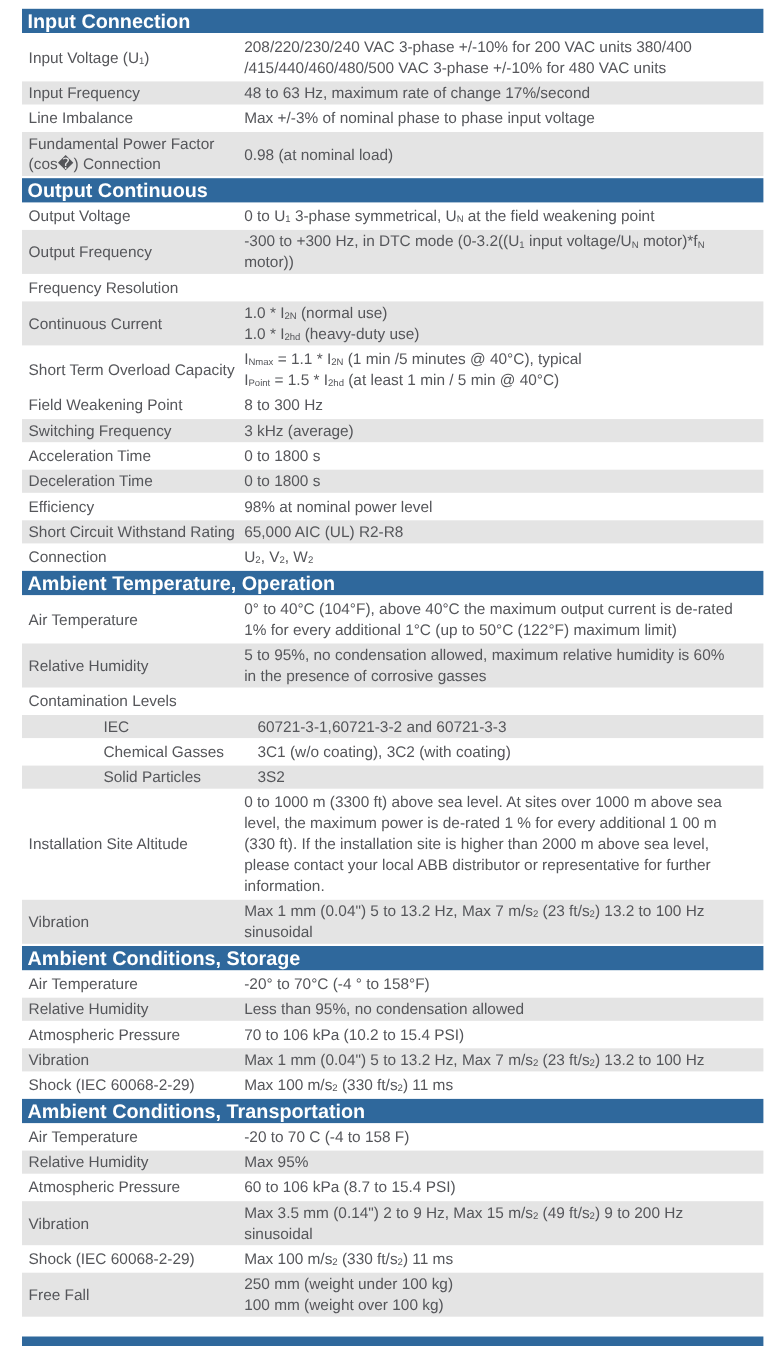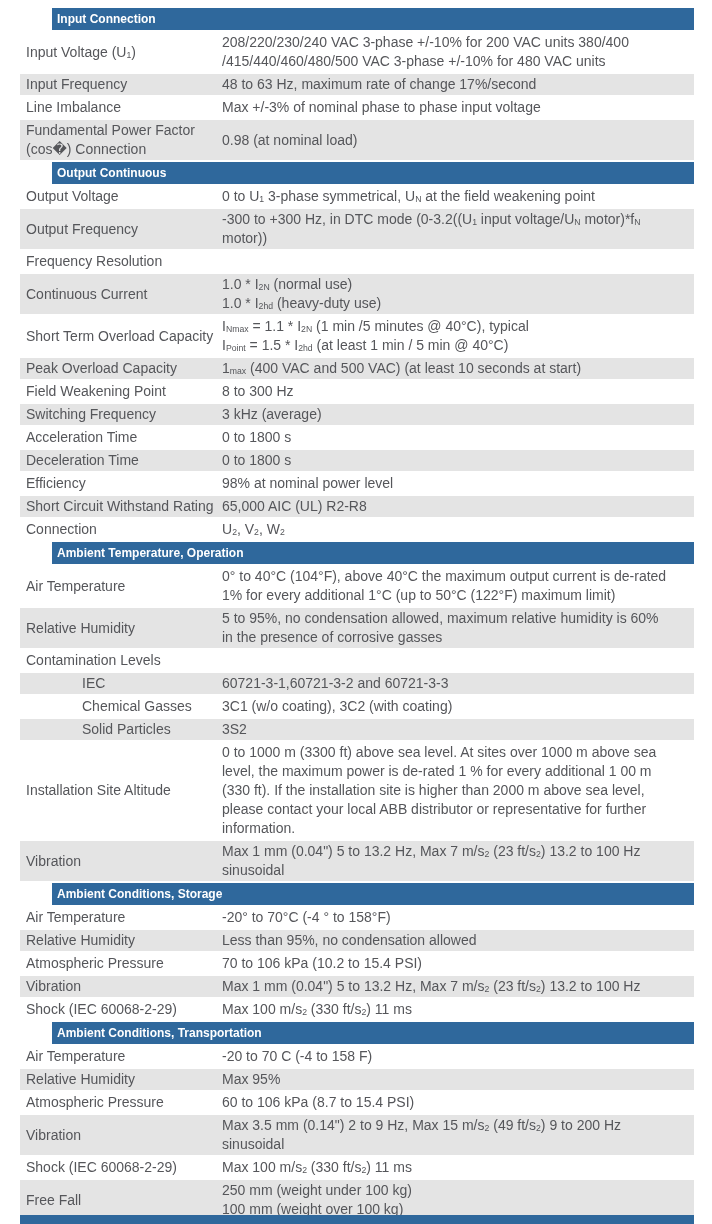--- a/index.html
+++ b/index.html
@@ -17,26 +17,25 @@
   }
   #spec-table {
     position: absolute;
     top: 8px;
     left: 20px;
     right: 18px;
   }
   .section-header {
     background: var(--header-bg, #2f689c);
     color: var(--header-fg, #ffffff);
-    font-size: 12px;
+    font-size: 18px;
     font-weight: bold;
     line-height: 16px;
     padding: 3px 0 3px 5px;
     margin-bottom: 2px;
-    margin-left: 32px;
   }
   .row {
     display: flex;
     align-items: center;
     font-size: 14px;
     line-height: 19px;
     color: var(--text, #55565a);
     padding: 1px 0;
     margin-bottom: 2px;
   }
@@ -45,20 +44,21 @@
   }
   .row .label {
     flex: none;
     width: 196px;
     padding-left: 6px;
     align-self: center;
   }
   .row.indent .label {
     padding-left: 62px;
     width: 140px;
+    margin-left: 12px;
   }
   .row .value {
     flex: 1;
     white-space: pre-line;
     padding-right: 4px;
   }
   sub {
     font-size: 62%;
     line-height: 0;
     vertical-align: -0.12em;
@@ -111,24 +111,20 @@
       <div class="row shaded">
         <div class="label">Continuous Current</div>
         <div class="value">1.0 * I<sub>2N</sub> (normal use)
 1.0 * I<sub>2hd</sub> (heavy-duty use)</div>
       </div>
       <div class="row">
         <div class="label">Short Term Overload Capacity</div>
         <div class="value">I<sub>Nmax</sub> = 1.1 * I<sub>2N</sub> (1 min /5 minutes @ 40°C), typical
 I<sub>Point</sub> = 1.5 * I<sub>2hd</sub> (at least 1 min / 5 min @ 40°C)</div>
       </div>
-      <div class="row shaded">
-        <div class="label">Peak Overload Capacity</div>
-        <div class="value">1<sub>max</sub> (400 VAC and 500 VAC) (at least 10 seconds at start)</div>
-      </div>
       <div class="row">
         <div class="label">Field Weakening Point</div>
         <div class="value">8 to 300 Hz</div>
       </div>
       <div class="row shaded">
         <div class="label">Switching Frequency</div>
         <div class="value">3 kHz (average)</div>
       </div>
       <div class="row">
         <div class="label">Acceleration Time</div>

